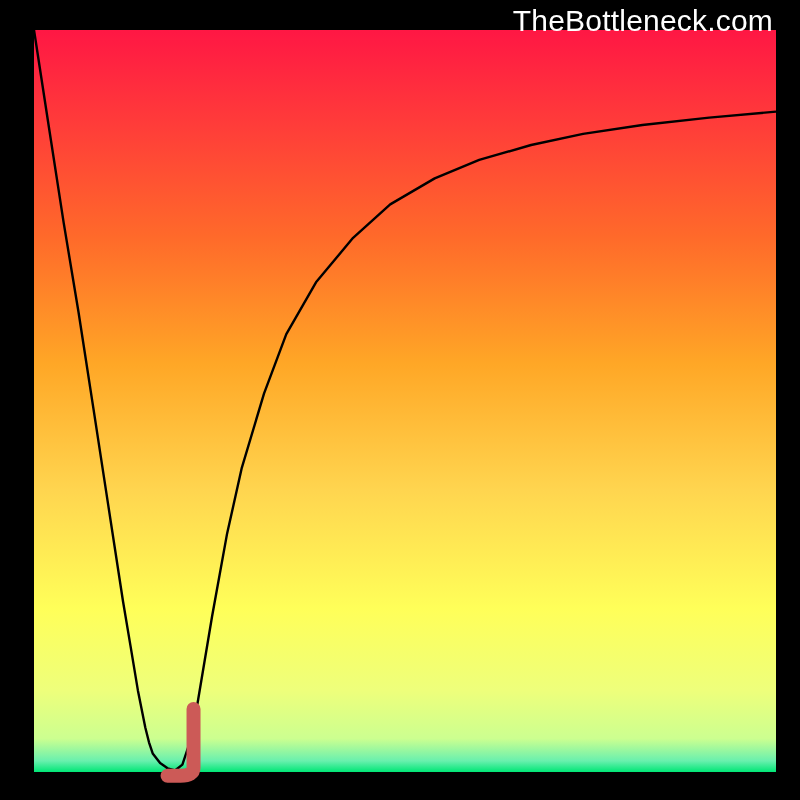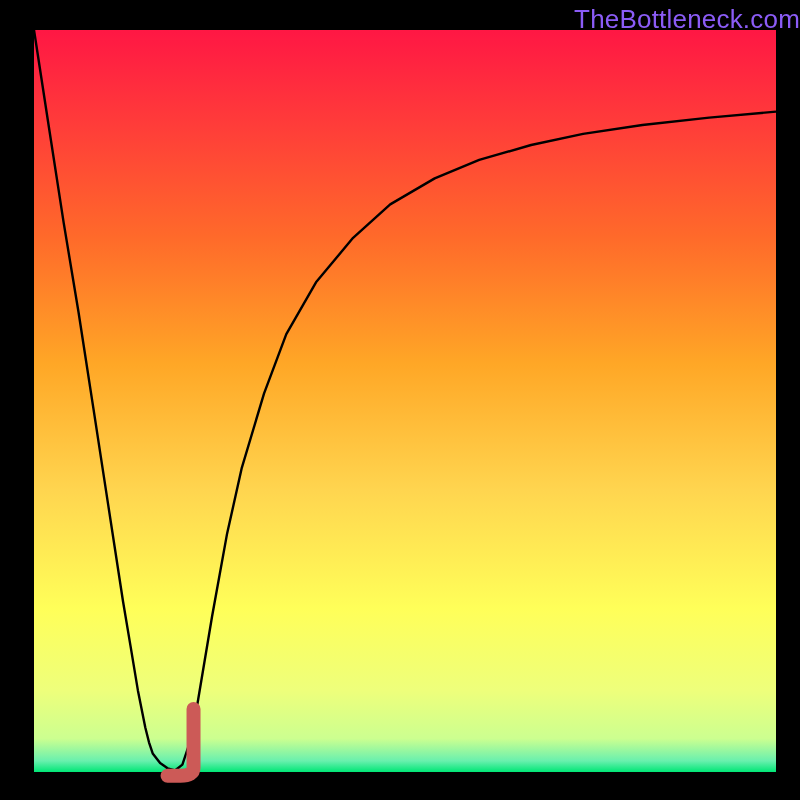--- a/index.html
+++ b/index.html
@@ -12,24 +12,24 @@
   }
   .stage {
     position: relative;
     width: 800px;
     height: 800px;
     background: #000;
   }
   .watermark {
     position: absolute;
     top: 4px;
-    right: 0;
+    right: 27px;
     font-family: Arial, Helvetica, sans-serif;
-    font-size: 26px;
-    color: #8b5cf6;
+    font-size: 30px;
+    color: #ffffff;
     letter-spacing: 0.2px;
     font-weight: 500;
   }
   svg {
     display: block;
   }
 </style>
 </head>
 <body>
 <div class="stage">

